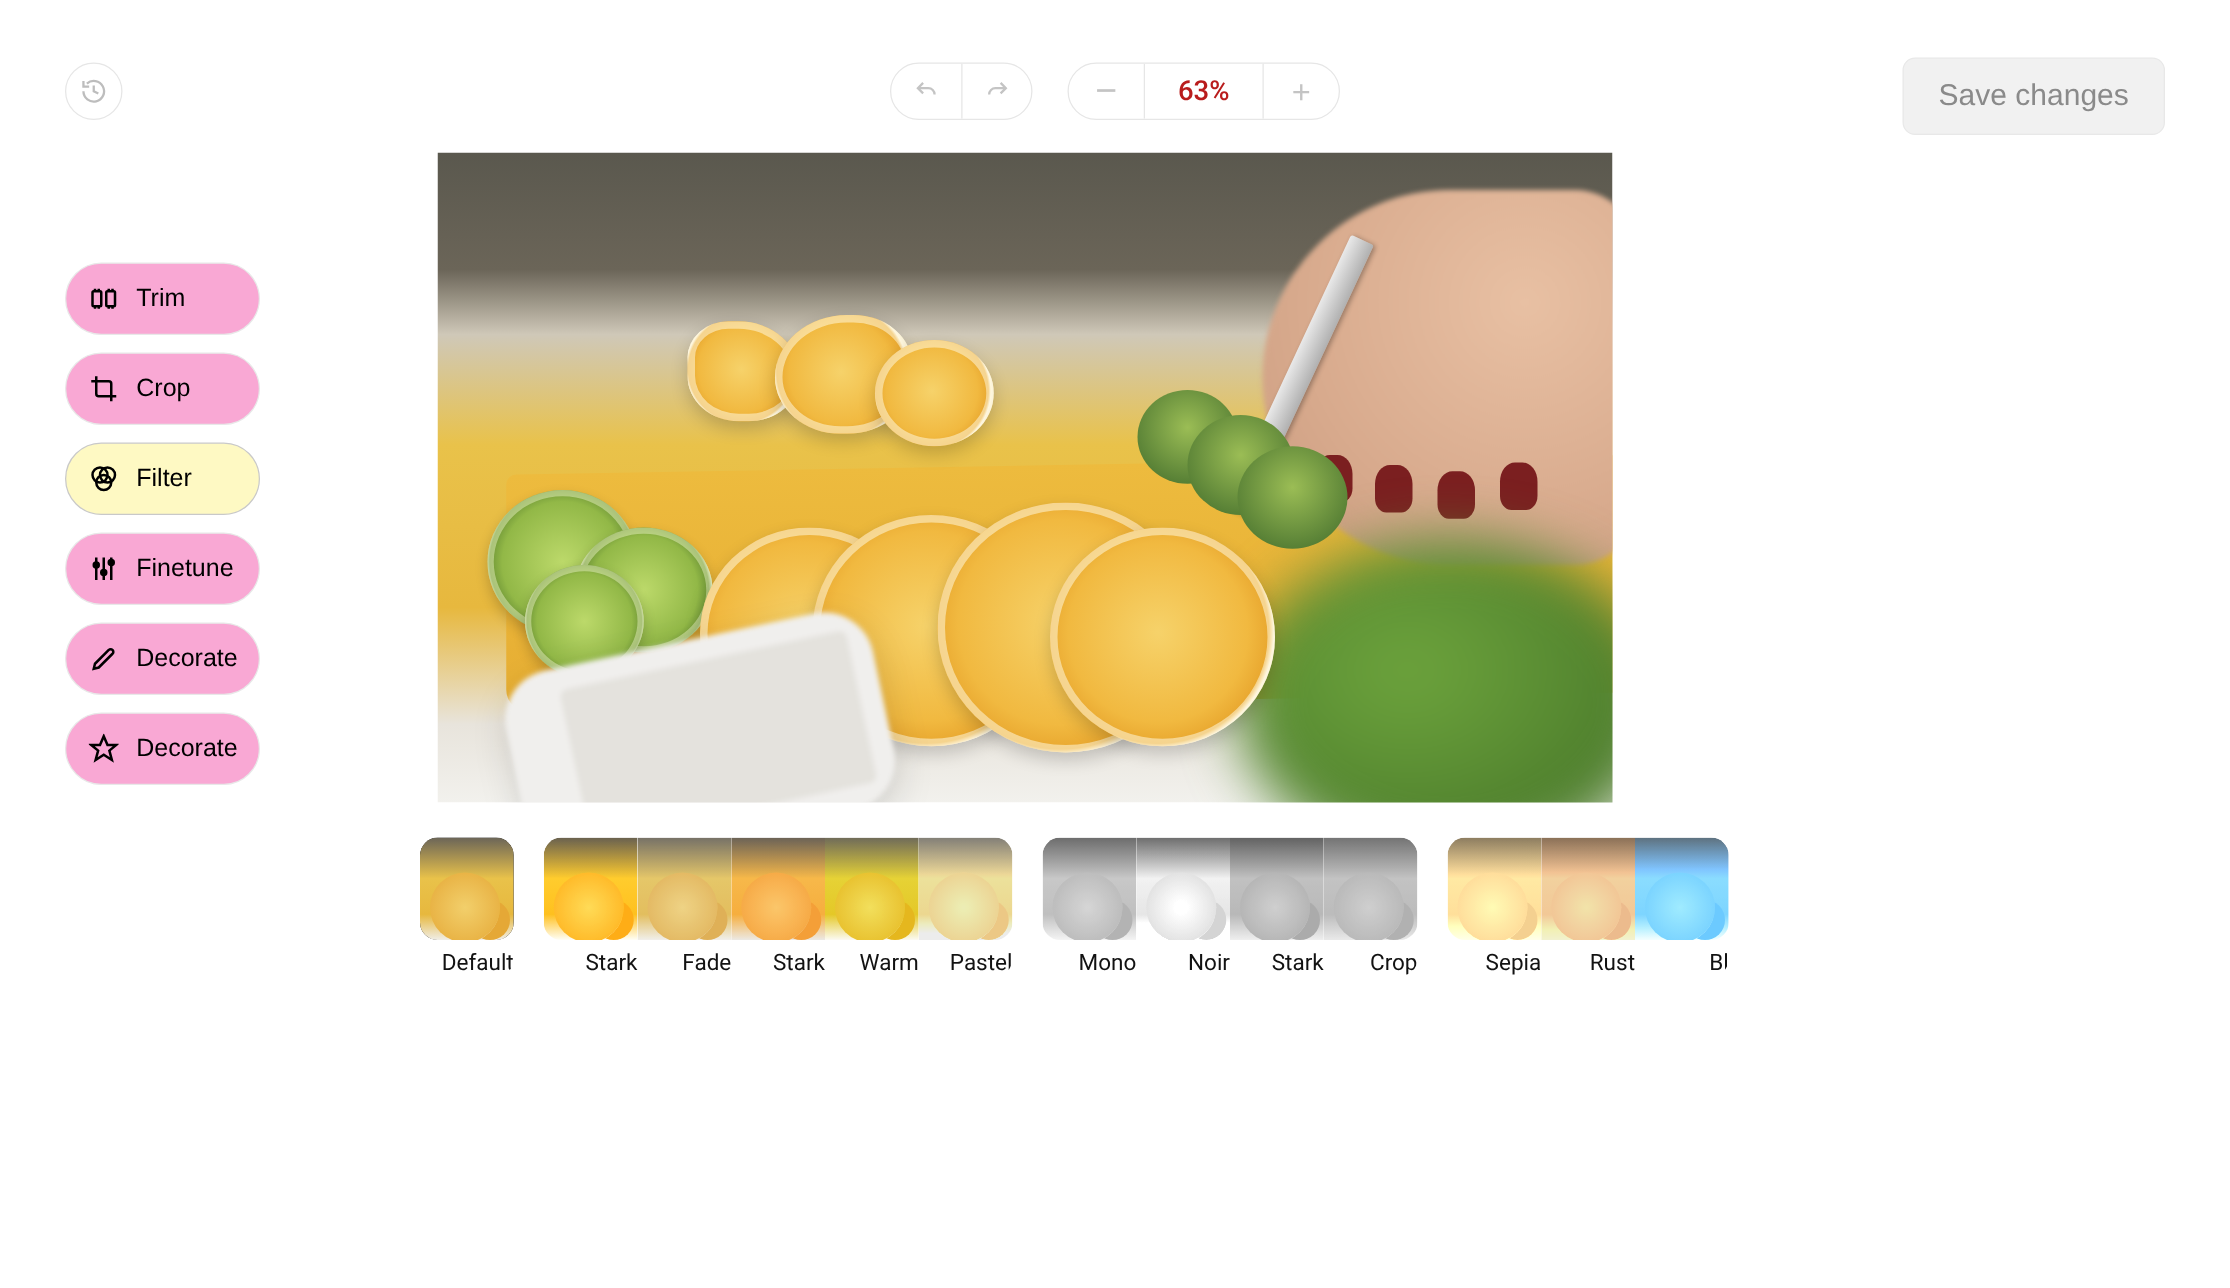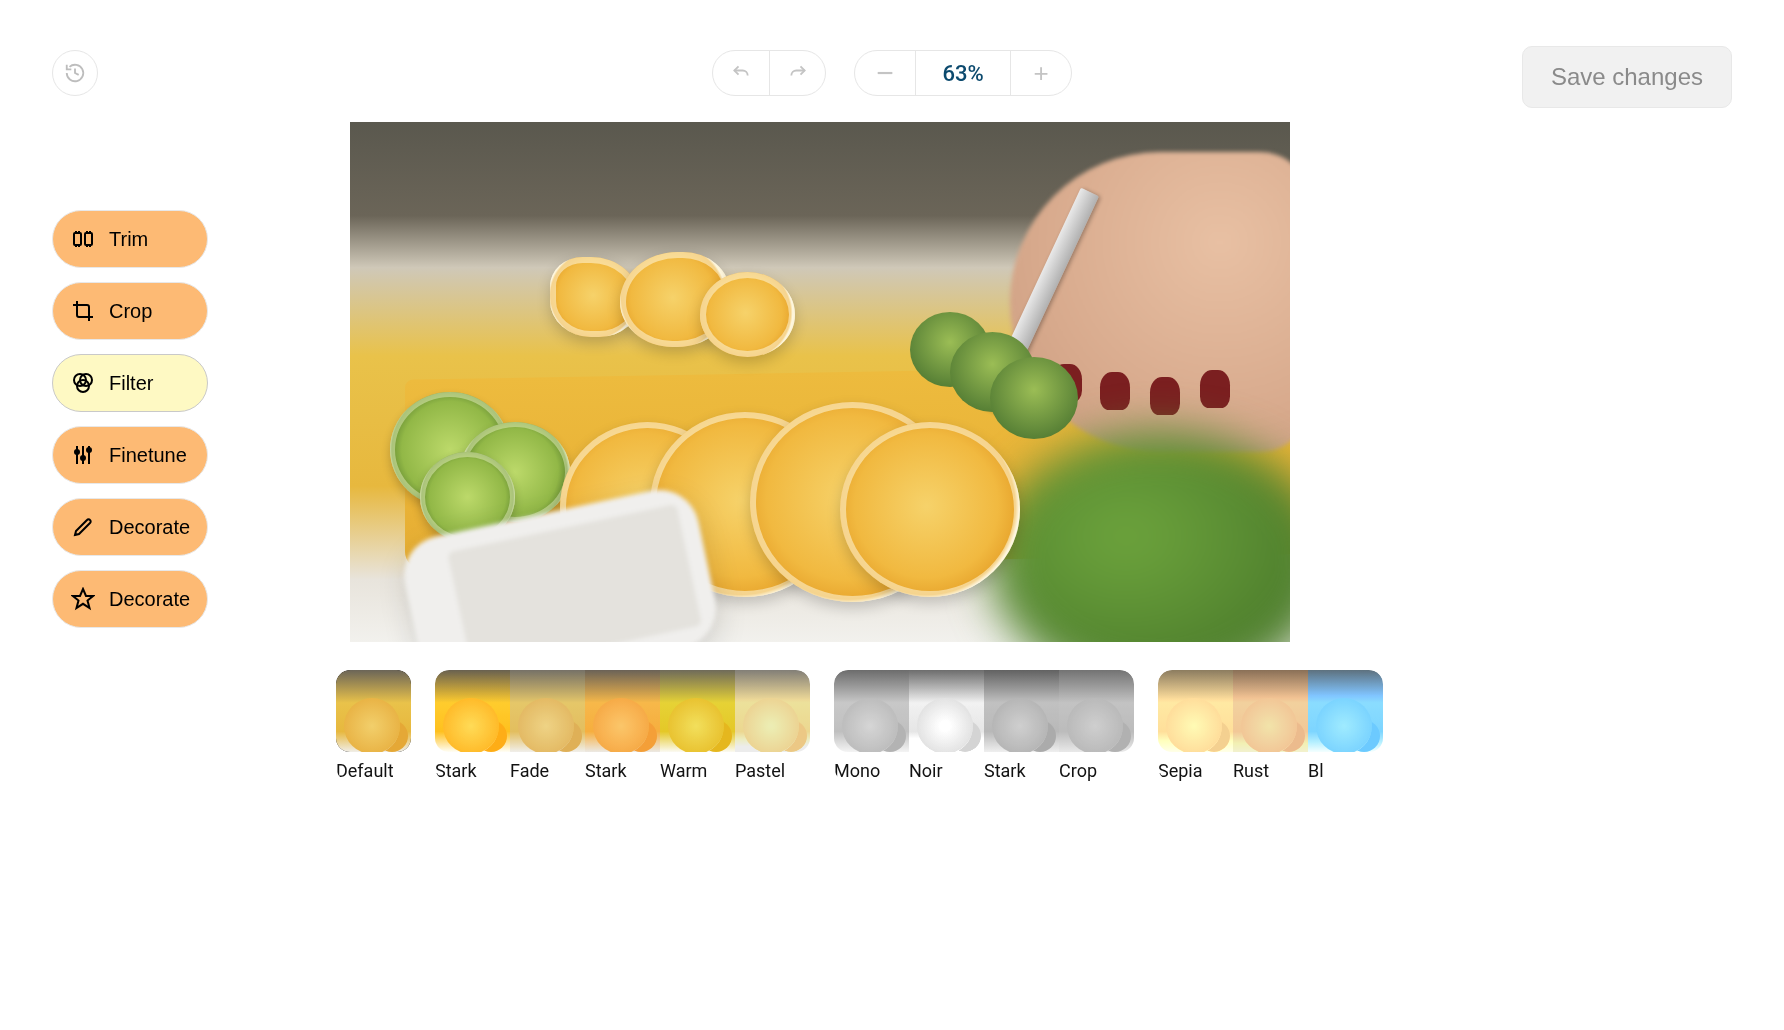--- a/index.html
+++ b/index.html
@@ -59,21 +59,21 @@
     overflow: hidden;
     background: #fff;
   }
   .zoom-group button, .zoom-group .zoom-val {
     height: 44px;
     background: none; border: none;
     display: flex; align-items: center; justify-content: center;
     font-size: 24px;
   }
   .zoom-group button { width: 60px; cursor: pointer; color: #c4c4c4; font-weight: 300; }
-  .zoom-group .zoom-val { width: 96px; color: #0c4a6e; font-size: 22px; font-weight: 500; border-left: 1.5px solid #e6e6e6; border-right: 1.5px solid #e6e6e6; }
+  .zoom-group .zoom-val { width: 96px; color: #b91c1c; font-size: 22px; font-weight: 500; border-left: 1.5px solid #e6e6e6; border-right: 1.5px solid #e6e6e6; }
 
   .save-btn {
     position: absolute;
     top: 46px; right: 52px;
     padding: 16px 28px;
     background: #f1f1f1;
     border: 1px solid #e8e8e8;
     border-radius: 10px;
     color: #8a8a8a;
     font-size: 24px;
@@ -87,21 +87,21 @@
     left: 52px;
     display: flex;
     flex-direction: column;
     gap: 14px;
   }
   .tool-btn {
     width: 156px;
     height: 58px;
     border: 1.5px solid #e8e8e8;
     border-radius: 30px;
-    background: #fdba74;
+    background: #f9a8d4;
     display: flex;
     align-items: center;
     gap: 14px;
     padding: 0 18px;
     font-size: 20px;
     color: #000;
     cursor: pointer;
   }
   .tool-btn.active {
     background: #fef9c3;
@@ -219,21 +219,21 @@
     padding-right: 40px;
   }
   .filter-group {
     display: flex;
     border-radius: 14px;
     overflow: hidden;
   }
   .filter-item {
     display: flex;
     flex-direction: column;
-    align-items: flex-start;
+    align-items: flex-end;
     gap: 8px;
     cursor: pointer;
   }
   .filter-item.selected .thumb { outline: 2px solid #000; outline-offset: -2px; }
   .thumb {
     width: 75px; height: 82px;
     position: relative;
     overflow: hidden;
   }
   .filter-item:first-child .thumb { border-top-left-radius: 14px; border-bottom-left-radius: 14px; }

